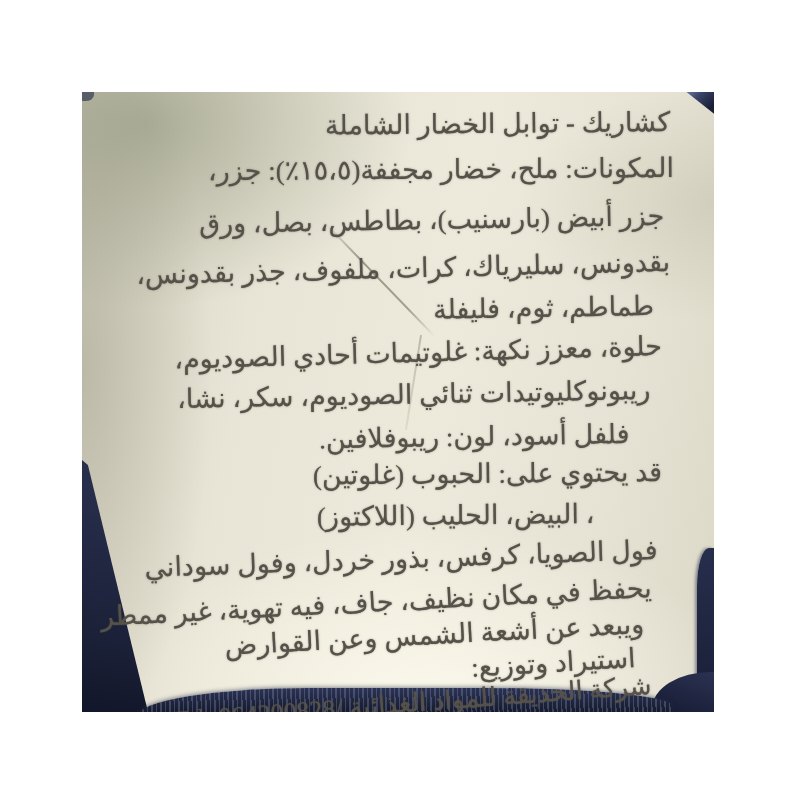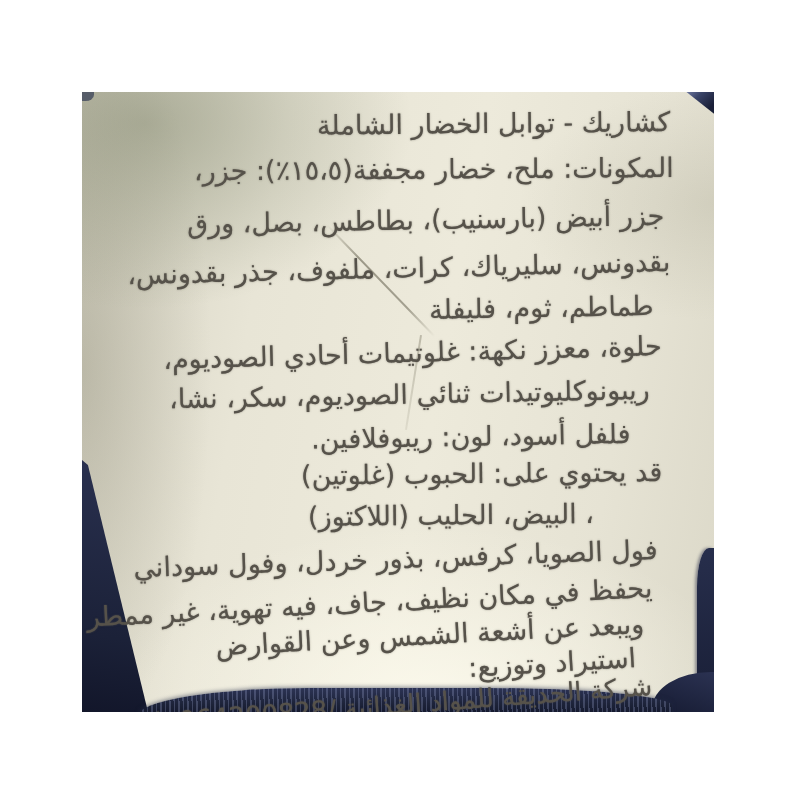--- a/index.html
+++ b/index.html
@@ -13,20 +13,21 @@
   .photo{
     position:absolute;left:82px;top:92px;width:632px;height:620px;
     overflow:hidden;
     background-color:#e7e4d5;
     background-image:
       radial-gradient(ellipse 430px 300px at 10% 5%, rgba(122,128,102,0.50), rgba(122,128,102,0) 62%),
       radial-gradient(ellipse 180px 520px at 0% 45%, rgba(110,108,88,0.28), rgba(110,108,88,0) 72%),
       radial-gradient(ellipse 300px 180px at 100% 18%, rgba(150,148,126,0.22), rgba(150,148,126,0) 65%),
       radial-gradient(ellipse 520px 280px at 55% 98%, rgba(253,251,238,0.85), rgba(253,251,238,0) 62%),
       linear-gradient(100deg,#d4d1c1 0%,#e8e5d6 28%,#edeadb 55%,#e6e3d4 80%,#dbd8c8 100%);
+    font-family: Liberation Serif, serif;
   }
 
   
   .navy{position:absolute;background:#232a46;}
   .corner-tr{
     right:0;top:0;width:32px;height:26px;
     background:linear-gradient(135deg,#7b85ad 0%,#3a4468 35%,#1a2038 75%);
     clip-path:polygon(14% 0,100% 0,100% 84%);
   }
   .smudge-tl{

